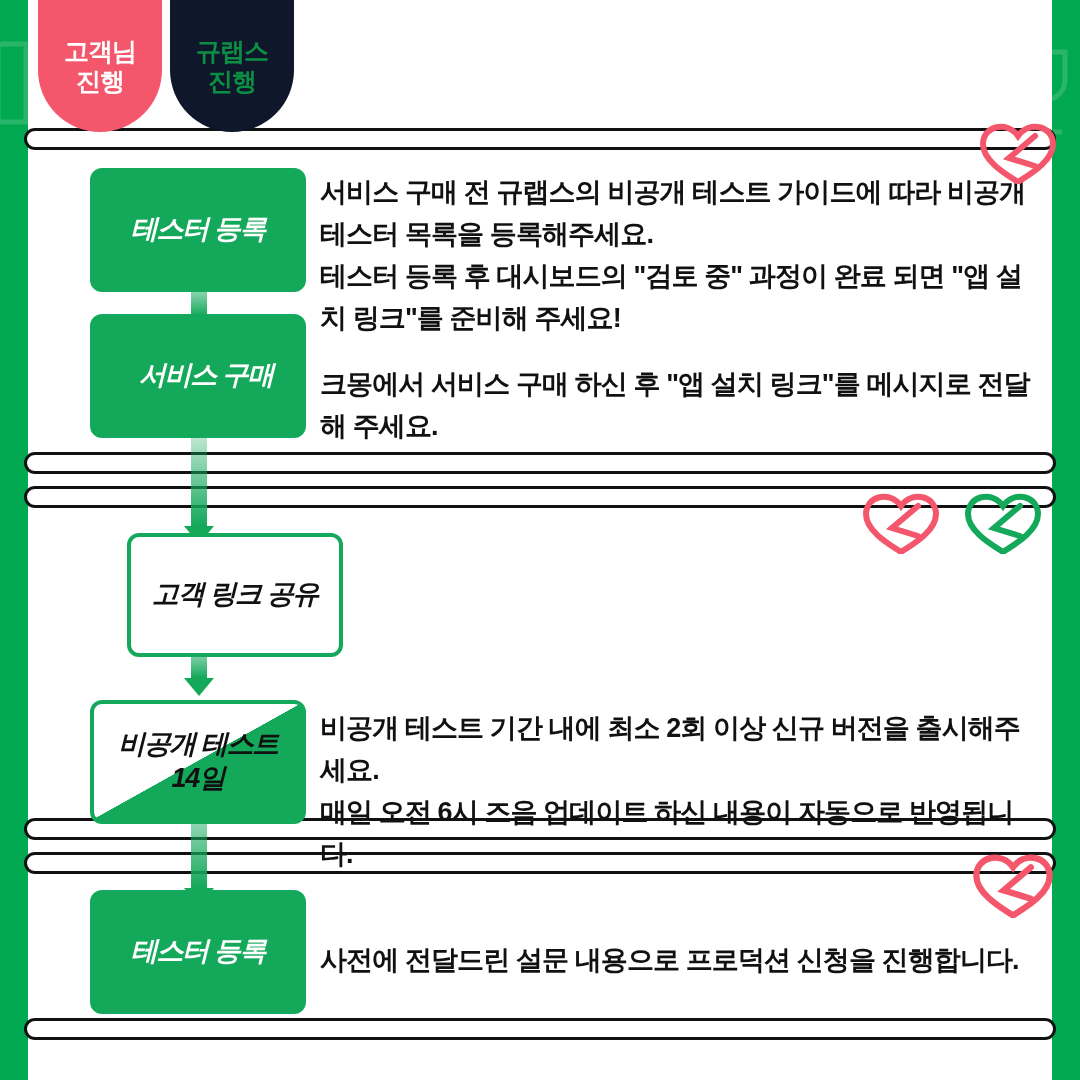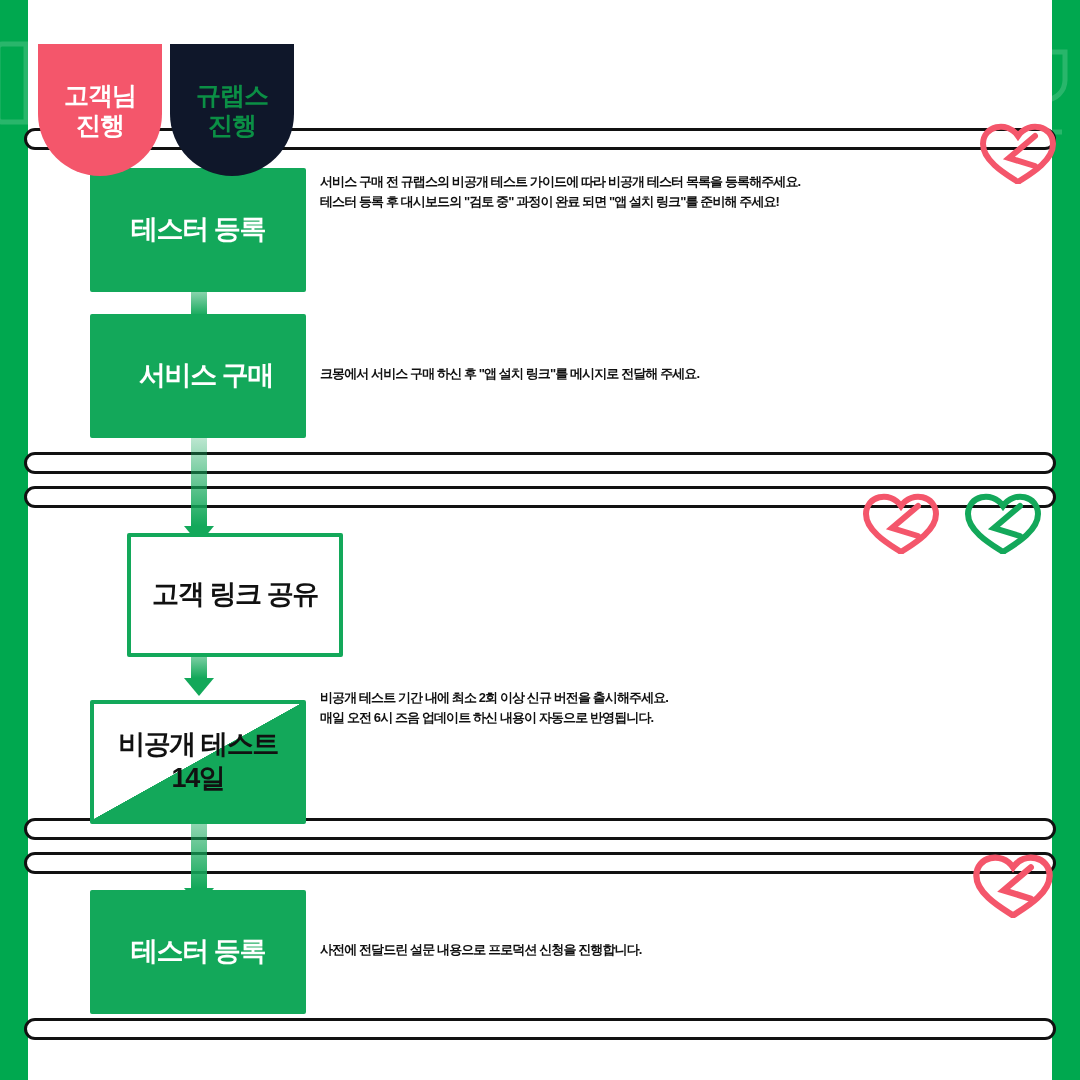--- a/index.html
+++ b/index.html
@@ -52,42 +52,42 @@
     flex-direction: column;
     align-items: center;
     justify-content: center;
     color: #ffffff;
     font-weight: 700;
     font-size: 25px;
     line-height: 1.22;
     text-align: center;
     letter-spacing: -1px;
     z-index: 6;
-    margin-top: 44px;
   }
   .tab.customer { left: 38px; background: #f4566b; }
   .tab.gulabs   { left: 170px; background: #0f172a; color: #0b8f45; }
   .tab.gulabs .tabline { color: #0b8f45; }
 
   
   .chip {
     position: absolute;
     width: 216px;
     height: 124px;
-    border-radius: 2px;
+    border-radius: 12px;
     border: 3px solid #0f9d52;
     display: flex;
     align-items: center;
     justify-content: center;
     text-align: center;
     font-weight: 700;
     font-size: 27px;
     line-height: 1.25;
     letter-spacing: -1.4px;
     z-index: 4;
+    font-style: italic;
   }
   .chip.solid { background: #13a85a; color: #ffffff; border-color: #13a85a; }
   .chip.hollow { background: #ffffff; color: #111111; border: 4px solid #13a85a; margin-left: 37px; }
   .chip.split {
     background: linear-gradient(to bottom right, #ffffff 0%, #ffffff 49.4%, #13a85a 49.6%, #13a85a 100%);
     color: #111111;
     border: 4px solid #13a85a;
   }
 
   
@@ -109,21 +109,21 @@
     width: 0; height: 0;
     border-left: 15px solid transparent;
     border-right: 15px solid transparent;
     border-top: 18px solid #13a85a;
   }
 
   
   .desc {
     position: absolute;
     color: #111111;
-    font-size: 13px;
+    font-size: 27px;
     font-weight: 700;
     line-height: 1.55;
     letter-spacing: -0.9px;
     z-index: 4;
   }
 
   
   .doodle { position: absolute; z-index: 5; }
 </style>
 </head>
@@ -202,21 +202,21 @@
   <div class="desc" style="left:320px; top:364px; width:720px; white-space:pre-line;">크몽에서 서비스 구매 하신 후 "앱 설치 링크"를 메시지로 전달해 주세요.</div>
 
   <div class="chip hollow" style="left:90px; top:533px;">
     <span>고객 링크 공유</span>
   </div>
 
   <div class="chip split" style="left:90px; top:676px; white-space:pre-line;margin-top:24px;">
     <span>비공개 테스트
 14일</span>
   </div>
-  <div class="desc" style="left:320px; top:688px; width:720px; white-space:pre-line;">비공개 테스트 기간 내에 최소 2회 이상 신규 버전을 출시해주세요.
+  <div class="desc" style="left:320px; top:708px; width:720px; white-space:pre-line;">비공개 테스트 기간 내에 최소 2회 이상 신규 버전을 출시해주세요.
 매일 오전 6시 즈음 업데이트 하신 내용이 자동으로 반영됩니다.</div>
 
   <div class="chip solid" style="left:90px; top:890px;">
     <span>테스터 등록</span>
   </div>
   <div class="desc" style="left:320px; top:940px; width:720px; white-space:pre-line;">사전에 전달드린 설문 내용으로 프로덕션 신청을 진행합니다.</div>
 
   <svg class="doodle" style="left:975px; top:118px; width:86px; height:66px;" viewBox="0 0 86 66">
     <path d="M8 26 C8 8, 32 2, 43 18 C54 2, 78 8, 78 26 C78 44, 52 58, 43 64 C34 58, 8 44, 8 26 Z" fill="none" stroke="#f4566b" stroke-width="6"></path>
     <path d="M60 18 L34 40 L60 48" fill="none" stroke="#f4566b" stroke-width="6" stroke-linecap="round"></path>

